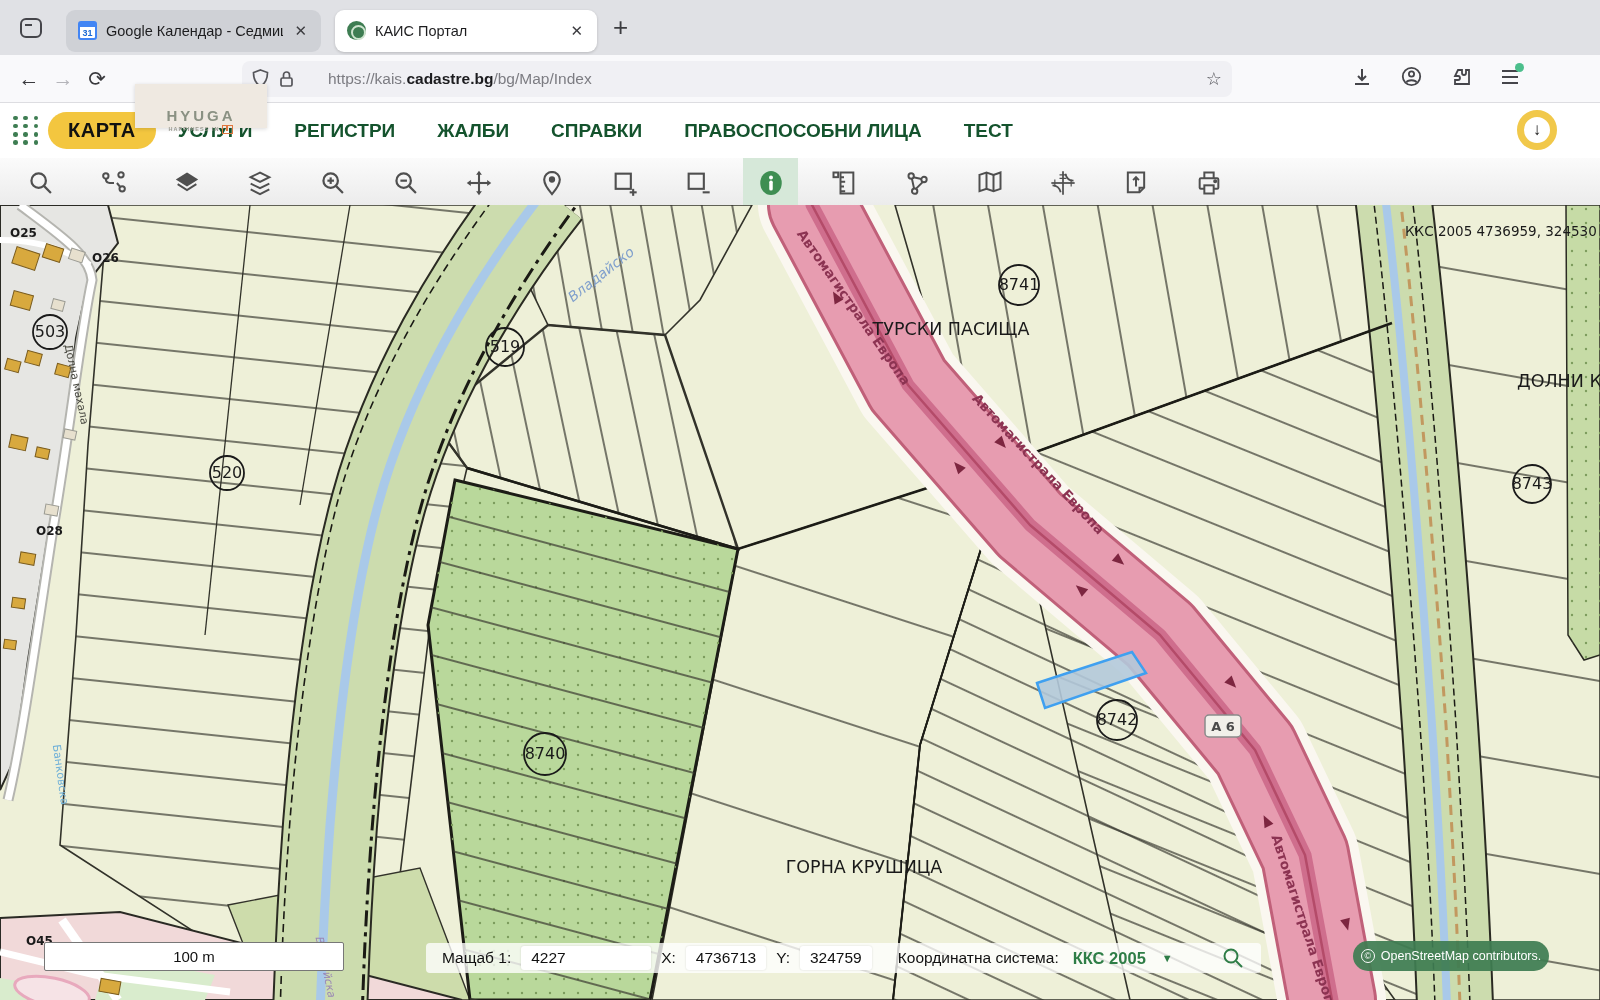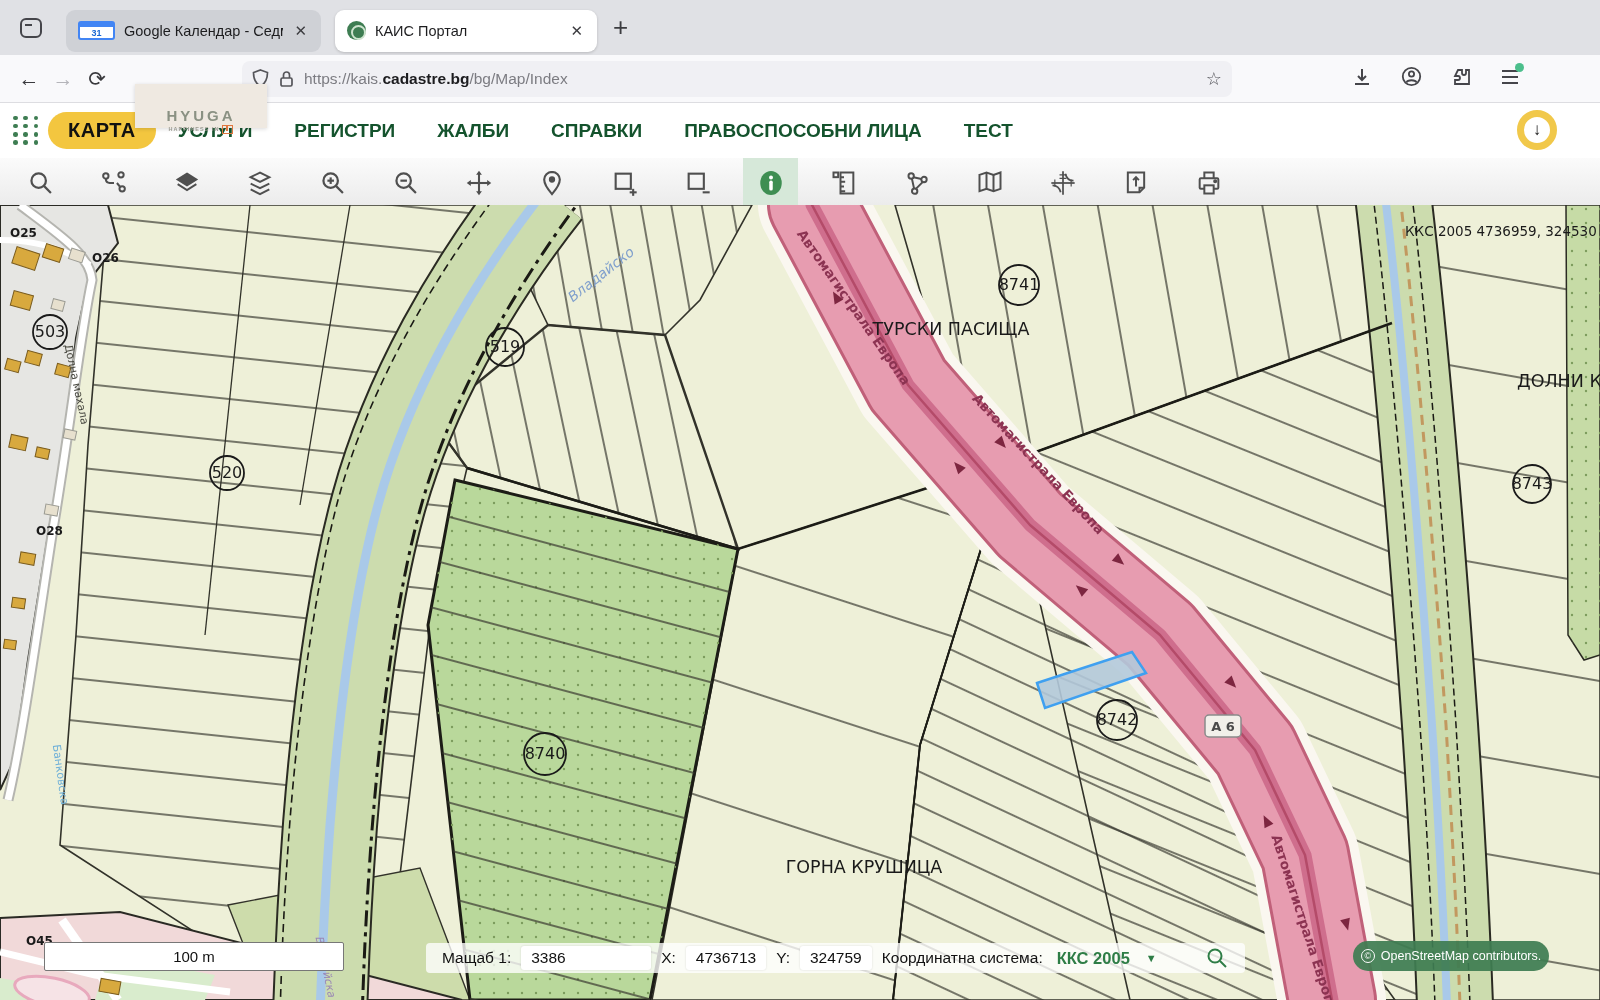--- a/index.html
+++ b/index.html
@@ -7,36 +7,36 @@
   .screen { position:relative; width:1600px; height:1000px; overflow:hidden; background:#fff; }
 
   
   .tabbar { position:absolute; left:0; top:0; width:1600px; height:55px; background:#e0e1e5; display:flex; align-items:center; }
   .tabmgr { width:34px; height:30px; margin-left:14px; border-radius:6px; display:flex; align-items:center; justify-content:center; color:#45454a; }
   .tab { height:42px; margin-top:6px; border-radius:9px; display:flex; align-items:center; padding:0 12px; gap:9px; font-size:14.5px; color:#1d1d1f; }
   .tab.gray { background:#cfd1d6; width:255px; margin-left:18px; }
   .tab.white { background:#ffffff; width:262px; margin-left:14px; box-shadow:0 1px 3px rgba(0,0,0,.18); }
   .tab-label { flex:1; white-space:nowrap; overflow:hidden; }
   .tab-close { font-size:15px; color:#3c3c40; padding:0 2px; }
-  .fav-cal { width:37px; height:19px; background:#fff; border:2px solid #4285f4; border-top:6px solid #4285f4; border-radius:3px; font-size:9px; font-weight:bold; color:#1967d2; display:flex; align-items:center; justify-content:center; }
+  .fav-cal { width:19px; height:19px; background:#fff; border:2px solid #4285f4; border-top:6px solid #4285f4; border-radius:3px; font-size:9px; font-weight:bold; color:#1967d2; display:flex; align-items:center; justify-content:center; }
   .fav-kais { width:19px; height:19px; border-radius:50%; background:#3e7d52; position:relative; }
   .fav-kais::after { content:""; position:absolute; left:4px; top:4px; width:11px; height:11px; border-radius:50%; border:2px solid #cfe4cf; }
   .newtab { font-size:26px; color:#3c3c40; margin-left:16px; }
 
   
   .tab-tooltip { position:absolute; left:240px; top:33px; width:372px; height:24px; background:#f3f3f3; border:1px solid #b9b9bd; box-shadow:0 2px 6px rgba(0,0,0,.25); font-size:13px; color:#1a1a1a; display:flex; align-items:center; padding-left:9px; z-index:60; }
 
   
   .urlbar { position:absolute; left:0; top:55px; width:1600px; height:48px; background:#f9f9fb; border-bottom:1px solid #dddde1; display:flex; align-items:center; }
   .navbtn { width:34px; text-align:center; font-size:21px; color:#39393d; }
   .navbtn.back { margin-left:12px; }
   .navbtn.fwd { color:#b5b5ba; }
   .urlfield { margin-left:128px; width:990px; height:36px; background:#f0f0f4; border-radius:8px; display:flex; align-items:center; padding:0 10px; }
   .urlfield .ic { color:#55555a; margin-right:10px; display:flex; }
-  .urltext { font-size:15.5px; color:#7c7c82; white-space:nowrap; flex:1; }
+  .urltext { font-size:15.5px; color:#7c7c82; white-space:nowrap; flex:1;margin-left:24px; }
   .urltext b { color:#1c1c1f; font-weight:600; }
   .star { color:#55555a; font-size:18px; margin-left:8px; }
   .chrome-icons { display:flex; align-items:center; gap:29px; margin-left:120px; color:#45454a; }
   .hamb { position:relative; }
   .hamb .dot { position:absolute; right:-4px; top:-5px; width:9px; height:9px; border-radius:50%; background:#4cbf8c; }
 
   
   .navbar { position:absolute; left:0; top:103px; width:1600px; height:55px; background:#ffffff; display:flex; align-items:center; }
   .grid-dots { width:26px; height:30px; margin-left:13px; display:grid; grid-template-columns:repeat(3,1fr); gap:3px 5px; }
   .grid-dots i { width:4.5px; height:4.5px; border-radius:50%; background:#3e7d52; }
@@ -505,26 +505,26 @@
       </g>
 
       <text x="1405" y="31" font-family="DejaVu Sans, sans-serif" font-size="13.5" fill="#1a1a1a">ККС 2005 4736959, 324530</text>
     </svg>
   </div>
 
   <div class="scalebar">100 m</div>
 
   <div class="statusrow">
     <span>Мащаб 1:</span>
-    <span class="val wide">3386</span>
+    <span class="val wide">4227</span>
     <span>X:</span>
     <span class="val">4736713</span>
     <span>Y:</span>
     <span class="val">324759</span>
-    <span style="">Координатна система:</span>
+    <span style="margin-left:16px">Координатна система:</span>
     <span class="crs">ККС 2005</span>
     <span class="caret">▼</span>
     <span class="status-search">
       <svg width="24" height="24" viewBox="0 0 24 24" fill="none" stroke="#2e7d46" stroke-width="2">
           <circle cx="10" cy="10" r="6.5"></circle>
           <line x1="15" y1="15" x2="21" y2="21"></line>
         </svg>
     </span>
   </div>
 

